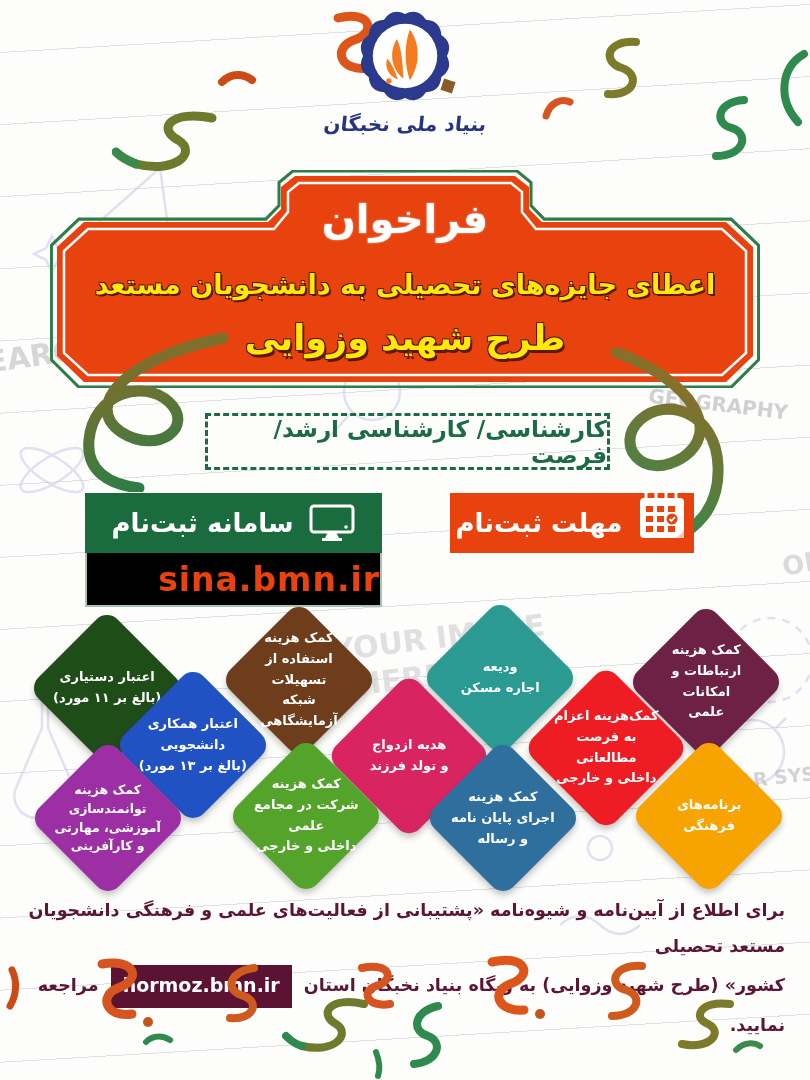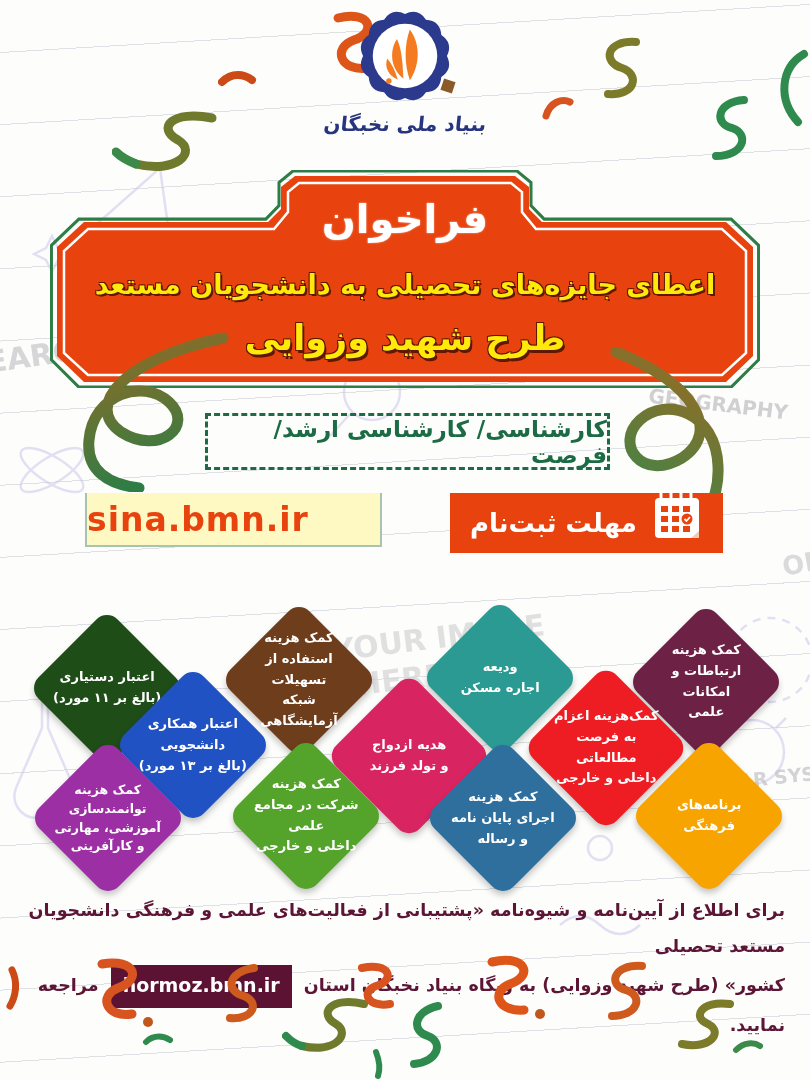--- a/index.html
+++ b/index.html
@@ -41,26 +41,26 @@
     text-shadow:2px 3px 0 #5f1703,-1px -1px 0 #5f1703,1px -1px 0 #5f1703,-1px 1px 0 #5f1703;}
 
   
   .degree-box{position:absolute;left:205px;top:413px;width:399px;height:51px;border:3px dashed #1c6b45;
     display:flex;align-items:center;justify-content:center;direction:rtl;}
   .degree-box span{color:#1c6b45;font-size:23px;font-weight:800;}
 
   
   .info-box{position:absolute;width:297px;}
   .portal-box{left:85px;top:493px;}
-  .deadline-box{left:450px;top:493px;width:273px;}
+  .deadline-box{left:450px;top:493px;width:244px;}
   .info-header{position:relative;height:60px;display:flex;align-items:center;justify-content:center;gap:14px;
     direction:rtl;color:#fff;font-weight:800;font-size:26px;}
   .portal-box .info-header{background:#1a6b3e;}
   .deadline-box .info-header{background:#e8430e;}
-  .info-body{height:52px;background:#fef9c3;display:flex;align-items:center;justify-content:flex-start;}
+  .info-body{height:52px;background:#000000;display:flex;align-items:center;justify-content:flex-end;}
   .portal-box .info-body{border:2px solid #a9c3b2;border-top:none;}
   .deadline-box .info-body{border:2px solid #f0a089;border-top:none;}
   .portal-url{color:#e8430e;font-size:33px;font-weight:800;letter-spacing:1px;}
   .deadline-dates{color:#169a4e;font-size:25px;font-weight:800;direction:rtl;}
   .cal-icon{position:relative;margin-top:-14px;}
 
   
   .diamond{position:absolute;width:112px;height:112px;transform:rotate(45deg);border-radius:15px;
     display:flex;align-items:center;justify-content:center;box-shadow:3px 3px 6px rgba(0,0,0,.22);}
   .dtext{transform:rotate(-45deg);white-space:pre-line;text-align:center;color:#fff;font-weight:800;
@@ -177,20 +177,29 @@
         </linearGradient>
       </defs>
     <path d="M28,4 C106,34 134,84 94,110 C54,134 26,96 52,72 C78,48 128,64 130,118 C132,160 108,182 78,196" stroke="url(#gr)" stroke-width="11" fill="none" stroke-linecap="round"></path>
   </svg>
 
   <div class="degree-box">
     <span>کارشناسی/ کارشناسی ارشد/ فرصت</span>
   </div>
 
   <div class="info-box portal-box">
+    <div class="info-header">
+      <svg width="48" height="40" viewBox="0 0 48 40">
+        <rect x="3" y="3" width="42" height="26" rx="3" fill="none" stroke="#ffffff" stroke-width="3"></rect>
+        <circle cx="38" cy="24" r="1.8" fill="#ffffff"></circle>
+        <path d="M20,29 h8 l3,6 h-14 z" fill="#ffffff"></path>
+        <rect x="14" y="35" width="20" height="3" fill="#ffffff"></rect>
+      </svg>
+      <span>سامانه ثبت‌نام</span>
+    </div>
     <div class="info-body">
       <span class="portal-url">sina.bmn.ir</span>
     </div>
   </div>
 
   <div class="info-box deadline-box">
     <div class="info-header">
       <svg class="cal-icon" width="52" height="56" viewBox="0 0 52 56">
         <g stroke="#ffffff" stroke-width="3" fill="none">
           <path d="M10,10 v-6"></path>

